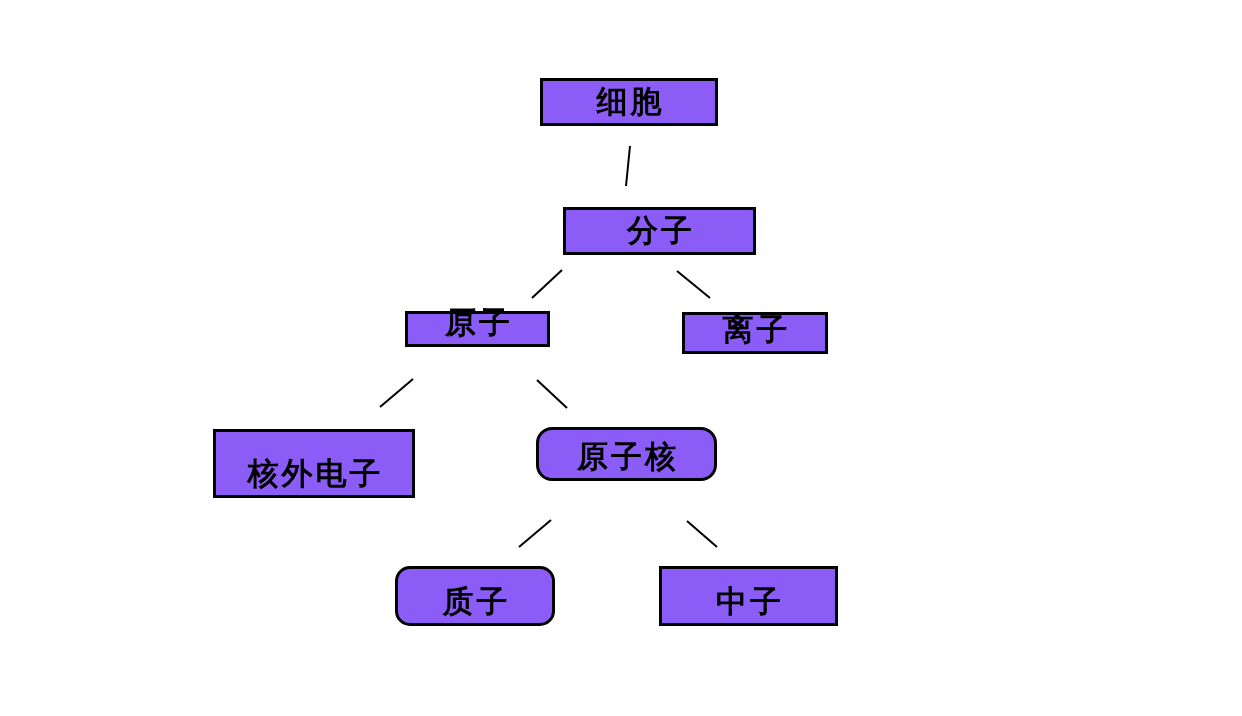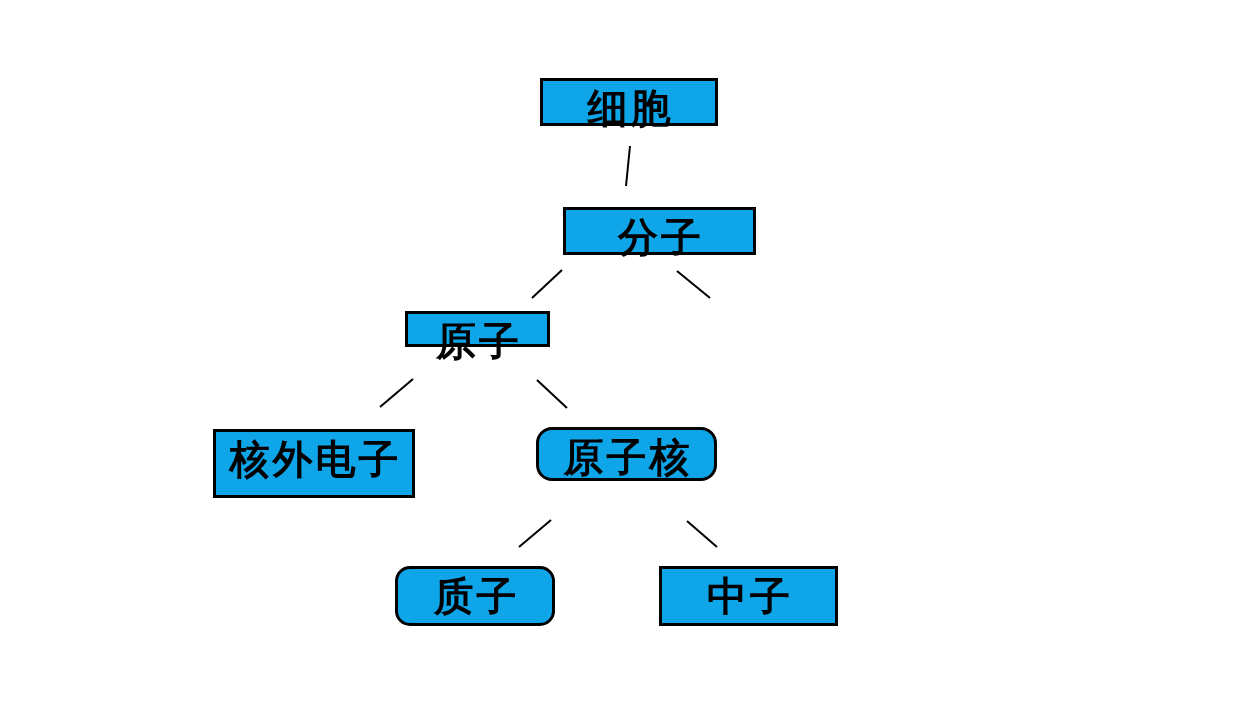--- a/index.html
+++ b/index.html
@@ -18,27 +18,27 @@
   .connectors {
     position: absolute;
     left: 0;
     top: 0;
     width: 1242px;
     height: 716px;
   }
   .node {
     position: absolute;
     box-sizing: border-box;
-    background: #0ea5e9;
+    background: #8b5cf6;
     border: 3px solid #000000;
     display: flex;
-    align-items: flex-start;
+    align-items: flex-end;
     justify-content: center;
     color: #000000;
-    font-size: 40px;
+    font-size: 31px;
     font-weight: bold;
     letter-spacing: 3px;
     white-space: nowrap;
   }
   .node span { display: inline-block; transform: translateX(1.5px); }
 
   
   #node-cell      { left: 540px; top:  78px; width: 178px; height: 48px; }
   #node-molecule  { left: 563px; top: 207px; width: 193px; height: 48px; }
   #node-atom      { left: 405px; top: 311px; width: 145px; height: 36px; }
@@ -75,20 +75,23 @@
   </div>
 
   <div class="node" id="node-molecule">
     <span>分子</span>
   </div>
 
   <div class="node" id="node-atom">
     <span>原子</span>
   </div>
 
+  <div class="node" id="node-ion">
+    <span>离子</span>
+  </div>
 
   <div class="node" id="node-electron">
     <span>核外电子</span>
   </div>
 
   <div class="node" id="node-nucleus">
     <span>原子核</span>
   </div>
 
   <div class="node" id="node-proton">

